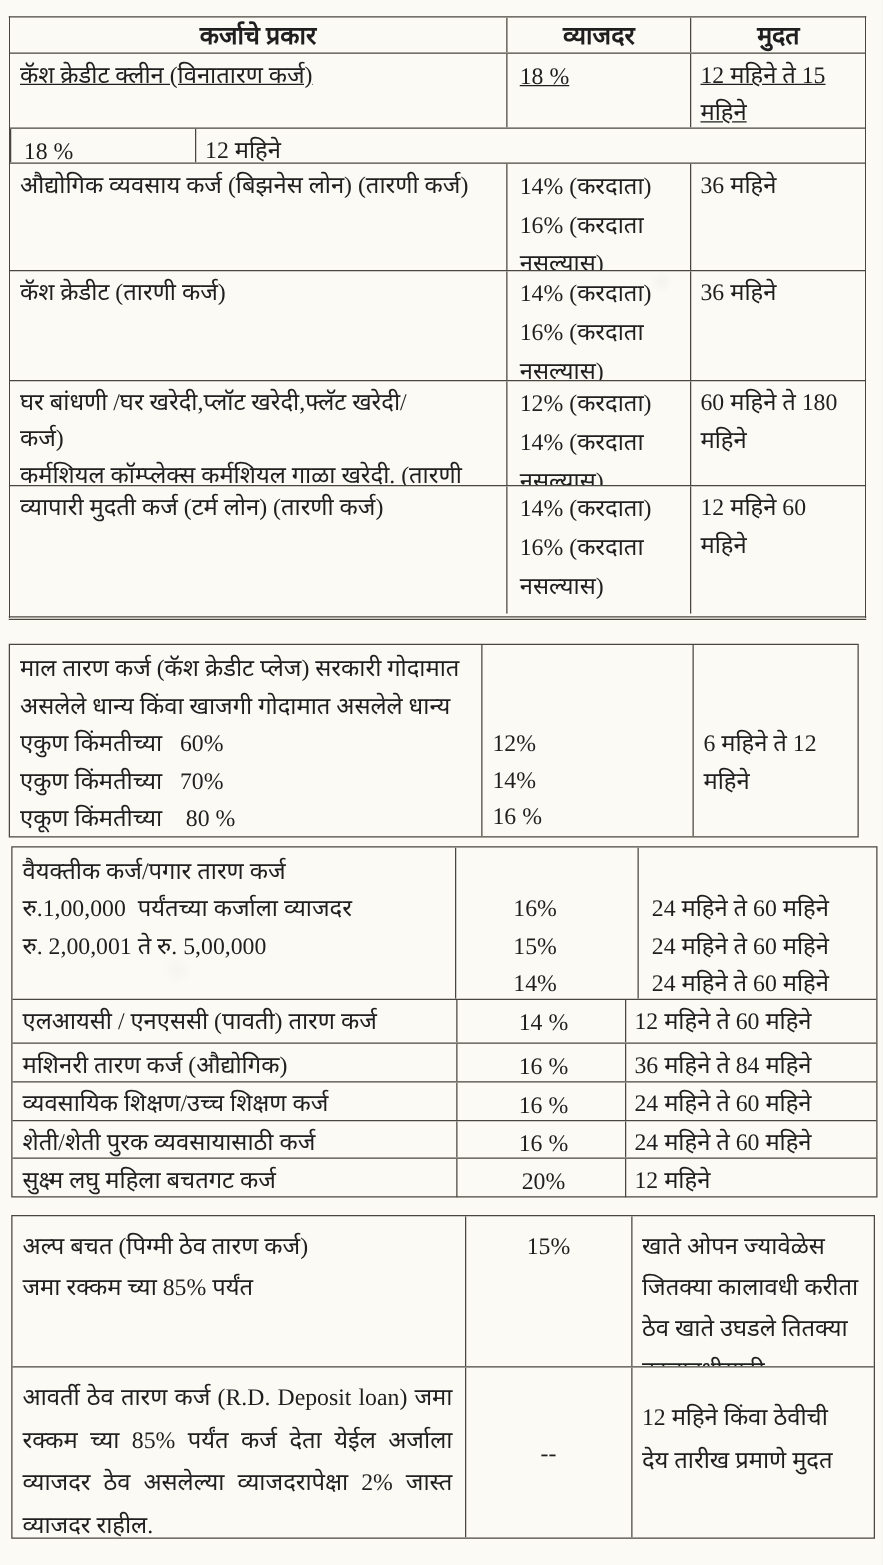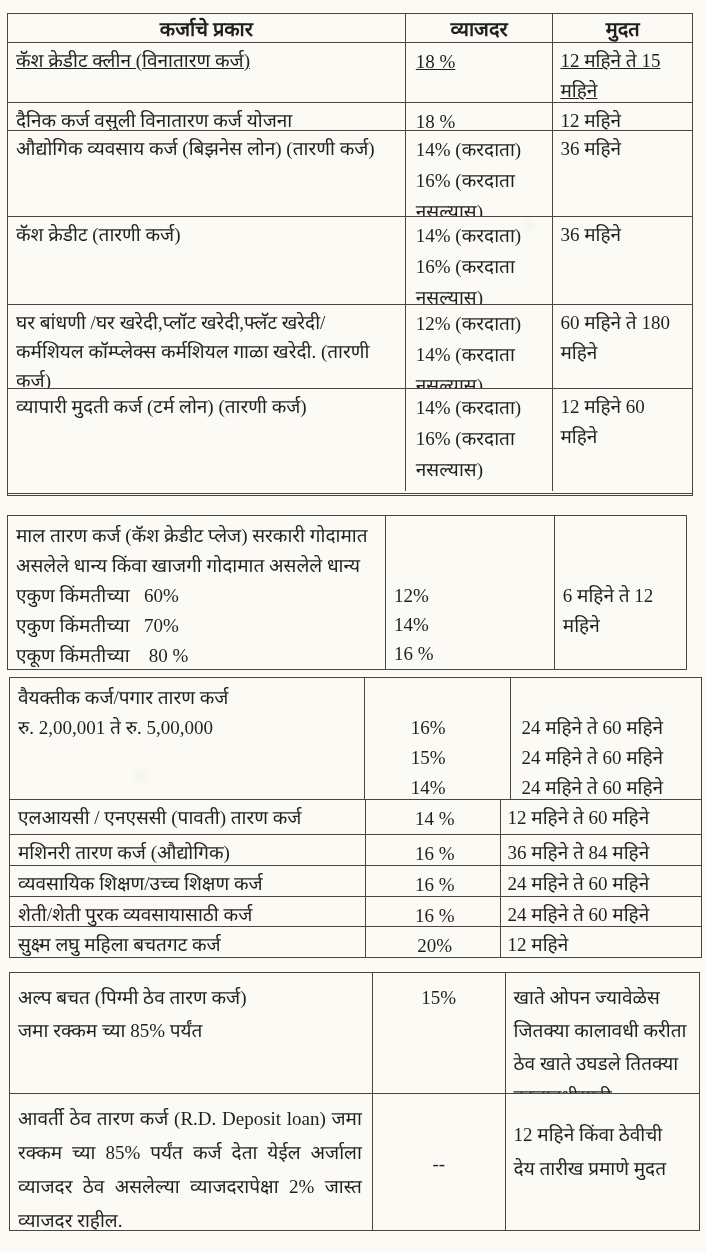--- a/index.html
+++ b/index.html
@@ -104,21 +104,20 @@
       <div class="c b1c3 hdr">मुदत</div>
     </div>
 
     <div class="row" style="height:60px;text-decoration:underline;">
       <div class="c cf b1c1 wrapok">कॅश क्रेडीट क्लीन (विनातारण कर्ज)</div>
       <div class="c b1c2 rate">18 %</div>
       <div class="c b1c3 dur wrapok">12 महिने ते 15 महिने</div>
     </div>
 
     <div class="row" style="height:28px;">
-      <div class="c cf b1c1 wrapok">दैनिक कर्ज वसुली विनातारण कर्ज योजना</div>
       <div class="c b1c2 rate">18 %</div>
       <div class="c b1c3 dur wrapok">12 महिने</div>
     </div>
 
     <div class="row" style="height:86px;">
       <div class="c cf b1c1 wrapok">औद्योगिक व्यवसाय कर्ज (बिझनेस लोन) (तारणी कर्ज)</div>
       <div class="c b1c2 rate">
         <div class="line">14% (करदाता)</div>
         <div class="line">16% (करदाता</div>
         <div class="line">नसल्यास)</div>
@@ -132,22 +131,22 @@
         <div class="line">14% (करदाता)</div>
         <div class="line">16% (करदाता</div>
         <div class="line">नसल्यास)</div>
       </div>
       <div class="c b1c3 dur wrapok">36 महिने</div>
     </div>
 
     <div class="row" style="height:84px;">
       <div class="c cf b1c1">
         <div class="line wrapok" style="line-height:29px;">घर बांधणी /घर खरेदी,प्लॉट खरेदी,फ्लॅट खरेदी/</div>
+        <div class="line wrapok" style="line-height:29px;">कर्ज)</div>
         <div class="line wrapok" style="line-height:29px;">कर्मशियल कॉम्प्लेक्स कर्मशियल गाळा खरेदी. (तारणी</div>
-        <div class="line wrapok" style="line-height:29px;">कर्ज)</div>
       </div>
       <div class="c b1c2 rate">
         <div class="line">12% (करदाता)</div>
         <div class="line">14% (करदाता</div>
         <div class="line">नसल्यास)</div>
       </div>
       <div class="c b1c3 dur wrapok">60 महिने ते 180 महिने</div>
     </div>
 
     <div class="row" style="height:103px;">
@@ -176,20 +175,21 @@
         <div class="line">16 %</div>
       </div>
       <div class="c b2c3 b2-dur wrapok">6 महिने ते 12 महिने</div>
     </div>
   </div>
 
   <div class="block" id="b3">
     <div class="row first" style="height:121px;gap:19px;">
       <div class="c cf b3c1 b3-lines">
         <div class="line wrapok">वैयक्तीक कर्ज/पगार तारण कर्ज</div>
+        <div class="line">रु.1,00,000&nbsp;&nbsp;पर्यंतच्या कर्जाला व्याजदर</div>
         <div class="line">रु. 2,00,001 ते रु. 5,00,000</div>
       </div>
       <div class="c b3c2 b3-rates">
         <div class="line">16%</div>
         <div class="line">15%</div>
         <div class="line">14%</div>
       </div>
       <div class="c b3c3 b3-durs" style="padding-left:10px;">
         <div class="line">24 महिने ते 60 महिने</div>
         <div class="line">24 महिने ते 60 महिने</div>

